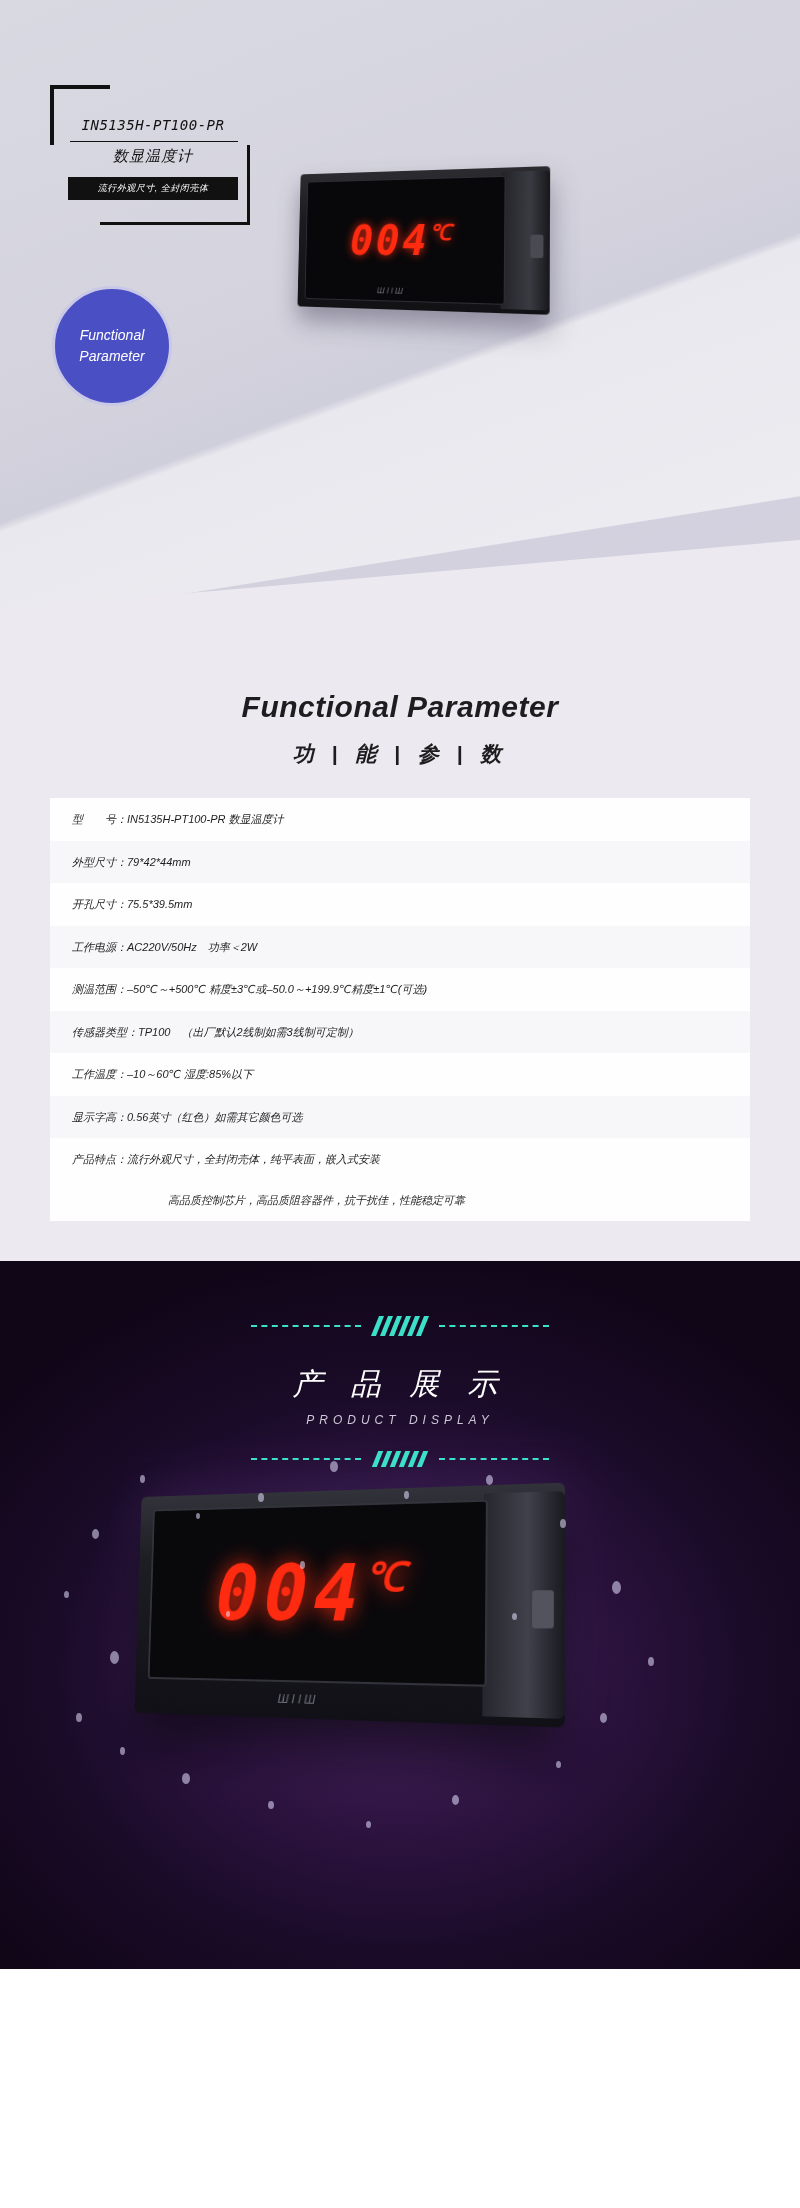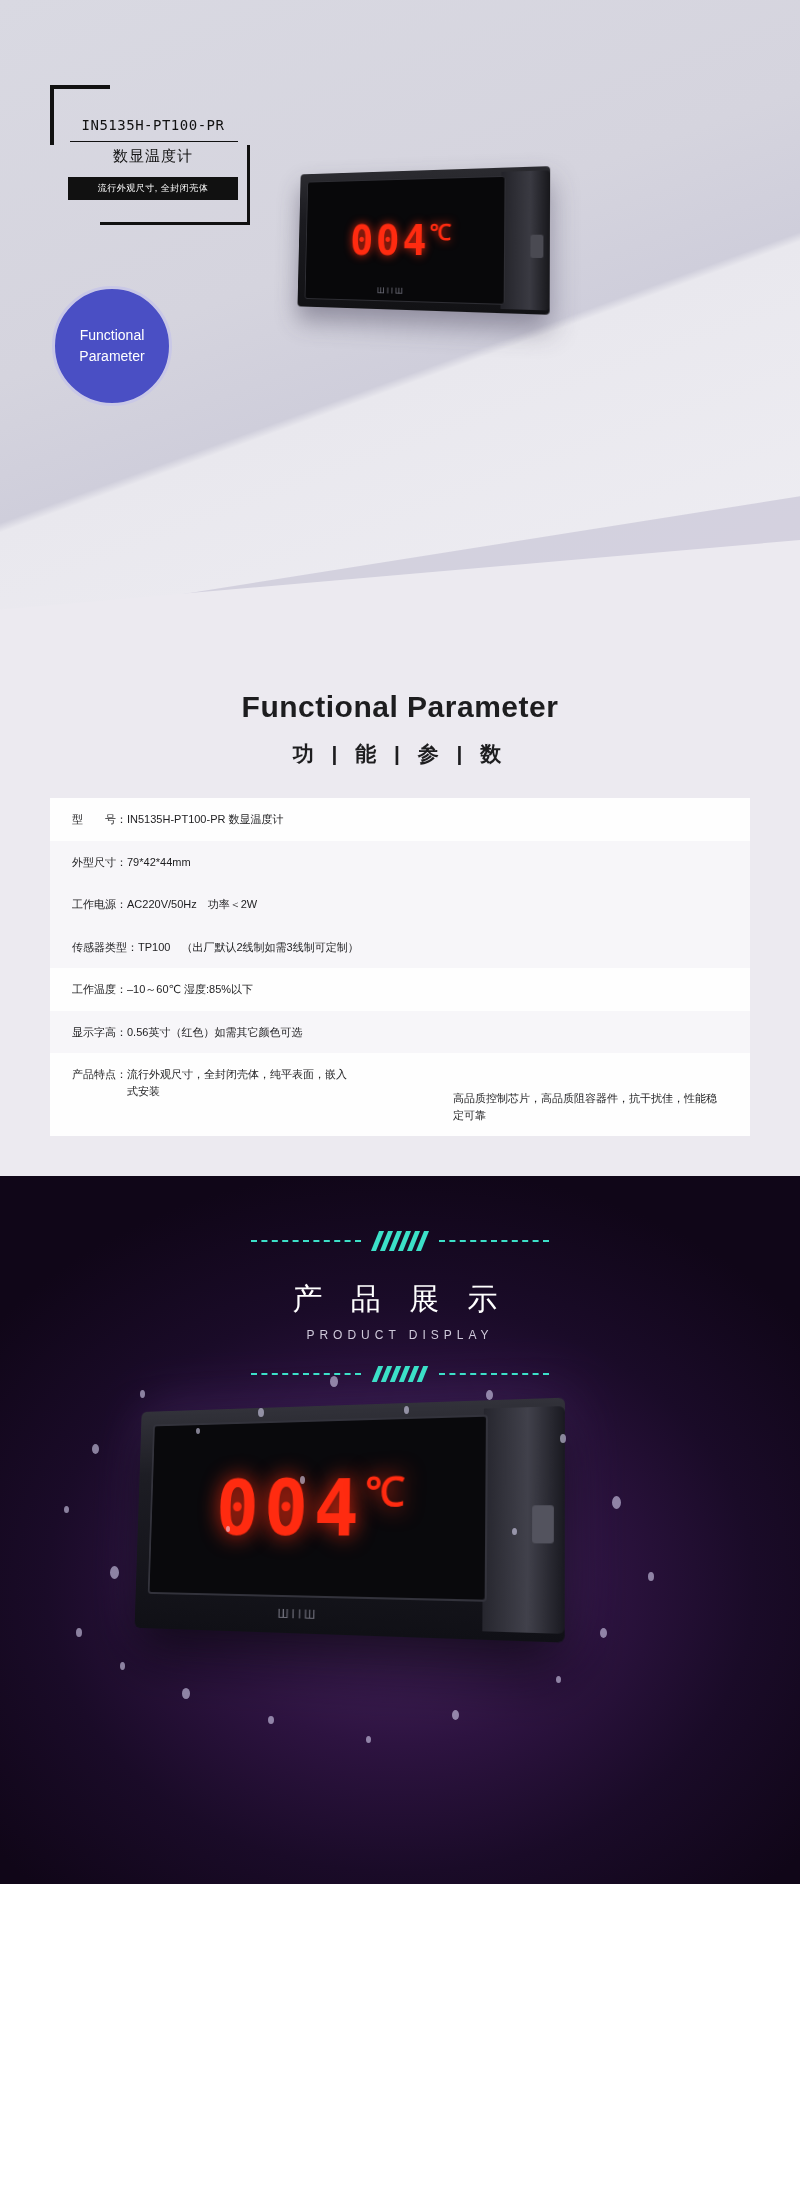--- a/index.html
+++ b/index.html
@@ -1,21 +1,21 @@
 <!DOCTYPE html>
 <html><head>
 <meta charset="utf-8">
 <style>
   * { margin:0; padding:0; box-sizing:border-box; }
   body {
     width:800px;
     font-family:"Liberation Sans","DejaVu Sans",sans-serif;
     background:#ffffff;
   }
-  .page { width:800px; position:relative; overflow:hidden; }
+  .page { width:800px; position:relative; overflow:hidden;font-style:italic; }
 
   
   .hero {
     position:relative;
     width:800px;
     height:660px;
     background:linear-gradient(160deg,#d9d9e2 0%,#d5d4de 40%,#cfcedb 55%,#e9e8ee 56%,#efeef3 100%);
     overflow:hidden;
   }
   .hero .diag-band {
@@ -169,21 +169,21 @@
     padding:13px 22px;
     font-size:11px;
     color:#1d1d1f;
     line-height:1.5;
   }
   .spec-row.alt { background:#f7f6f9; }
   .spec-row.plain { background:#fefefe; }
   .spec-row .k { white-space:nowrap; }
   .spec-row .v { flex:1; }
   .spec-row .sub { padding-left:96px; }
-  .spec-row.multi { flex-direction:row; }
+  .spec-row.multi { flex-direction:column; }
   .spec-row.multi .line1 { display:flex; }
 
   
   .display-section {
     position:relative;
     width:800px;
     height:708px;
     background:
       radial-gradient(ellipse 520px 420px at 50% 58%, #4a2563 0%, #2d1340 38%, #1a0b28 68%, #100618 100%),
       #0d0514;
@@ -309,23 +309,31 @@
 
     <div class="spec-table">
       <div class="spec-row plain">
         <span class="k">型　　号：</span>
         <span class="v">IN5135H-PT100-PR 数显温度计</span>
       </div>
       <div class="spec-row alt">
         <span class="k">外型尺寸：</span>
         <span class="v">79*42*44mm</span>
       </div>
+      <div class="spec-row plain">
+        <span class="k">开孔尺寸：</span>
+        <span class="v">75.5*39.5mm</span>
+      </div>
       <div class="spec-row alt">
         <span class="k">工作电源：</span>
         <span class="v">AC220V/50Hz　功率＜2W</span>
+      </div>
+      <div class="spec-row plain">
+        <span class="k">测温范围：</span>
+        <span class="v">–50℃～+500℃ 精度±3℃或–50.0～+199.9℃精度±1℃(可选)</span>
       </div>
       <div class="spec-row alt">
         <span class="k">传感器类型：</span>
         <span class="v">TP100　（出厂默认2线制如需3线制可定制）</span>
       </div>
       <div class="spec-row plain">
         <span class="k">工作温度：</span>
         <span class="v">–10～60℃ 湿度:85%以下</span>
       </div>
       <div class="spec-row alt">

